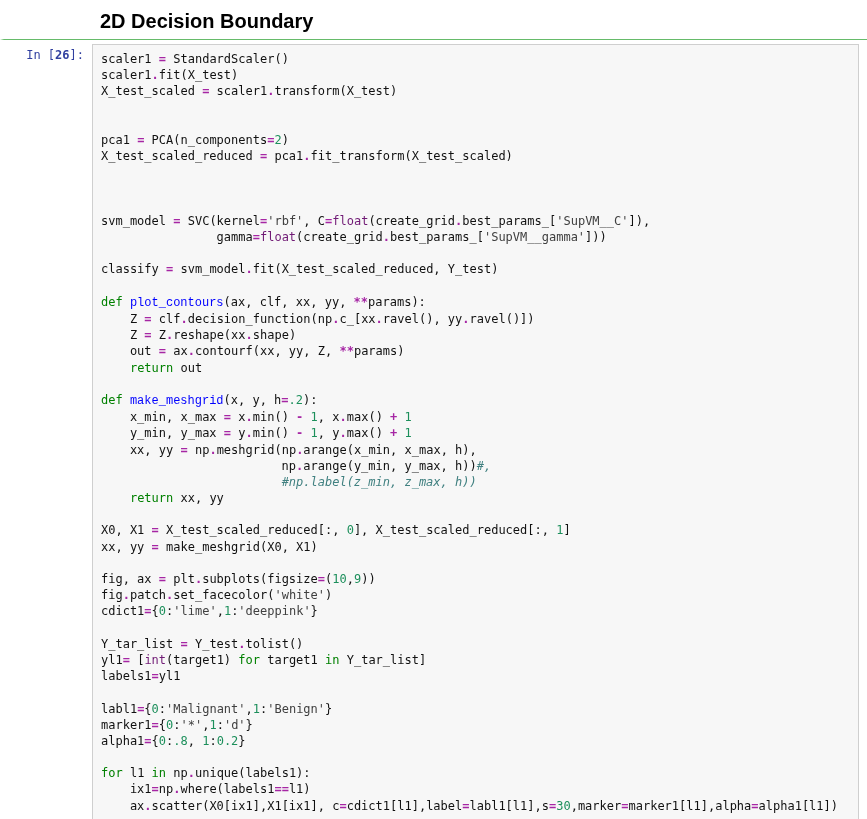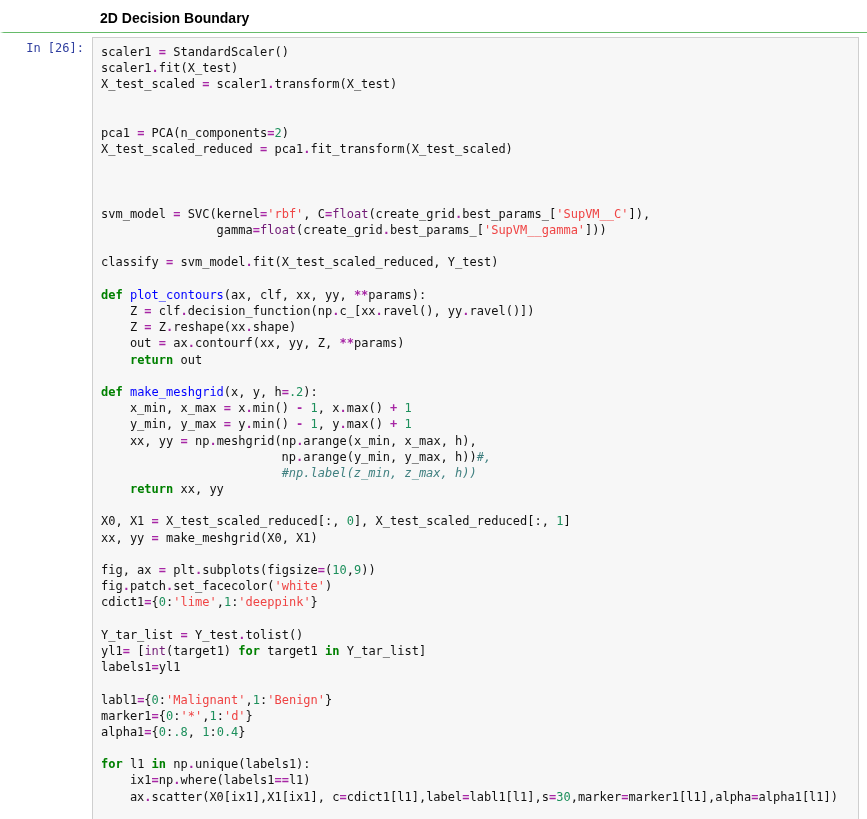--- a/index.html
+++ b/index.html
@@ -1,29 +1,29 @@
 <!DOCTYPE html>
 <html><head>
 <meta charset="utf-8">
 <style>
   * { box-sizing: border-box; margin: 0; padding: 0; }
   body { font-family: -apple-system, BlinkMacSystemFont, "Segoe UI", Helvetica, Arial, sans-serif; background: #fff; color: #000; width: 867px; }
   .heading-cell { padding: 10px 0 6px 100px; }
-  .heading-cell h3 { font-size: 14px; font-weight: 700; }
+  .heading-cell h3 { font-size: 20px; font-weight: 700; }
   .code-cell { display: flex; border-top: 1px solid #66bb6a; border-left: 4px solid transparent; background: #fff; padding: 4px 8px 4px 0; }
   .prompt-area { width: 88px; flex-shrink: 0; text-align: right; padding: 4px 8px 0 0; font-family: "Menlo","Consolas","DejaVu Sans Mono",monospace; font-size: 12px; color: #303F9F; }
   .prompt-in { color: #303F9F; }
-  .prompt-num { font-weight: 400; }
+  .prompt-num { font-weight: 700; }
   .code-input { flex: 1; border: 1px solid #cfcfcf; background: #f7f7f7; padding: 6px 8px; font-family: "Menlo","Consolas","DejaVu Sans Mono",monospace; font-size: 12px; line-height: 1.35; white-space: pre; overflow-x: auto; color: #111; }
   .tok-op { color: #a626a4; font-weight: 700; }
-  .tok-kw { color: #008000; font-weight: 700; }
+  .tok-kw { color: #008000; font-weight: 400; }
   .tok-builtin { color: #701a75; }
-  .tok-fn { color: #0000ff; }
+  .tok-fn { color: #0000ff; font-family: Liberation Mono, monospace; }
   .tok-num { color: #1c8f5b; }
-  .tok-str { color: #ef4444; }
+  .tok-str { color: #404040; }
   .tok-cmt { color: #408080; font-style: italic; }
 </style>
 </head>
 <body>
 
 <div class="heading-cell">
   <h3>2D Decision Boundary</h3>
 </div>
 
 <div class="code-cell">
@@ -65,21 +65,21 @@
 fig, ax <span class="tok-op">=</span> plt<span class="tok-op">.</span>subplots(figsize<span class="tok-op">=</span>(<span class="tok-num">10</span>,<span class="tok-num">9</span>))
 fig<span class="tok-op">.</span>patch<span class="tok-op">.</span>set_facecolor(<span class="tok-str">'white'</span>)
 cdict1<span class="tok-op">=</span>{<span class="tok-num">0</span>:<span class="tok-str">'lime'</span>,<span class="tok-num">1</span>:<span class="tok-str">'deeppink'</span>}
 
 Y_tar_list <span class="tok-op">=</span> Y_test<span class="tok-op">.</span>tolist()
 yl1<span class="tok-op">=</span> [<span class="tok-builtin">int</span>(target1) <span class="tok-kw">for</span> target1 <span class="tok-kw">in</span> Y_tar_list]
 labels1<span class="tok-op">=</span>yl1
 
 labl1<span class="tok-op">=</span>{<span class="tok-num">0</span>:<span class="tok-str">'Malignant'</span>,<span class="tok-num">1</span>:<span class="tok-str">'Benign'</span>}
 marker1<span class="tok-op">=</span>{<span class="tok-num">0</span>:<span class="tok-str">'*'</span>,<span class="tok-num">1</span>:<span class="tok-str">'d'</span>}
-alpha1<span class="tok-op">=</span>{<span class="tok-num">0</span>:<span class="tok-num">.8</span>, <span class="tok-num">1</span>:<span class="tok-num">0.4</span>}
+alpha1<span class="tok-op">=</span>{<span class="tok-num">0</span>:<span class="tok-num">.8</span>, <span class="tok-num">1</span>:<span class="tok-num">0.2</span>}
 
 <span class="tok-kw">for</span> l1 <span class="tok-kw">in</span> np<span class="tok-op">.</span>unique(labels1):
     ix1<span class="tok-op">=</span>np<span class="tok-op">.</span>where(labels1<span class="tok-op">==</span>l1)
     ax<span class="tok-op">.</span>scatter(X0[ix1],X1[ix1], c<span class="tok-op">=</span>cdict1[l1],label<span class="tok-op">=</span>labl1[l1],s<span class="tok-op">=</span><span class="tok-num">30</span>,marker<span class="tok-op">=</span>marker1[l1],alpha<span class="tok-op">=</span>alpha1[l1])
 
 axscatter(svm_modelsupport_vectors_[:, ], svm_modelsupport_vectors_[:, ], s, facecolors,
            edgecolors, label)
 
 plot_contours(ax, classify, xx, yy,cmap, alpha)
 pltlegend(fontsize)

